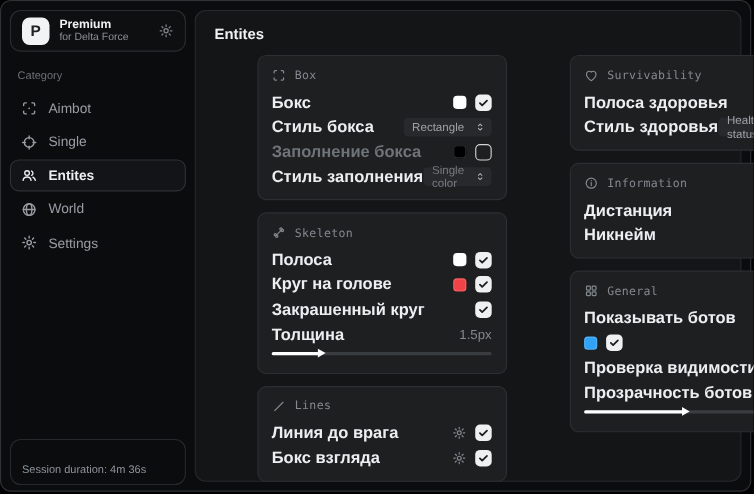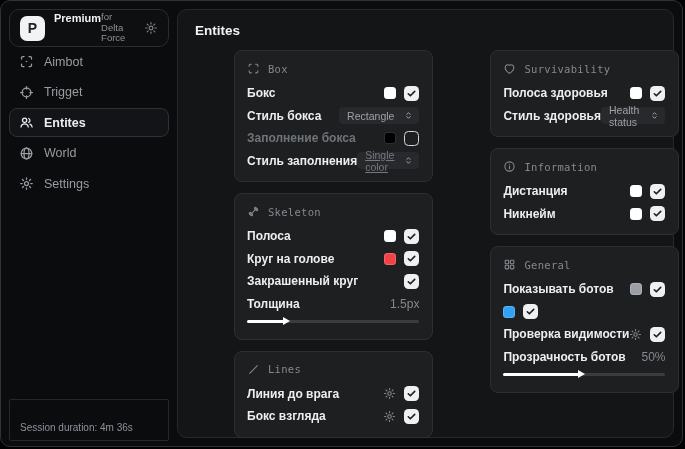--- a/index.html
+++ b/index.html
@@ -5,59 +5,59 @@
   html,body{margin:0;padding:0;background:#010101;width:685px;height:449px;overflow:hidden;
     font-family:"Liberation Sans",sans-serif;-webkit-font-smoothing:antialiased;}
   .window{position:relative;width:683px;height:447px;background:#0b0c0e;border:1px solid #303236;
     border-radius:10px;box-sizing:border-box;}
   
   .sidebar{position:absolute;left:0;top:0;width:176px;height:100%;box-sizing:border-box;padding:8px;}
   .brand{display:flex;align-items:center;gap:9px;height:38px;border:1px solid #2a2c2f;border-radius:10px;
     padding:0 10px;box-sizing:border-box;background:#0e0f11;}
   .brand-logo{width:25px;height:25px;border-radius:7px;background:#f2f3f5;color:#202224;font-weight:bold;
     font-size:14px;display:flex;align-items:center;justify-content:center;flex:none;}
-  .brand-text{display:flex;flex-direction:row;line-height:1.15;flex:1;min-width:0;}
+  .brand-text{display:flex;flex-direction:column;line-height:1.15;flex:1;min-width:0;}
   .brand-title{font-size:11px;font-weight:bold;color:#f1f2f4;}
   .brand-sub{font-size:9.5px;color:#8d9197;}
   .brand-gear{color:#7f848a;flex:none;display:flex;}
   .cat-label{font-size:10px;color:#6c7176;margin:17px 0 9px 7px;}
   .nav-item{display:flex;align-items:center;gap:10px;height:27px;margin-bottom:1.5px;padding:0 9px;
     border:1px solid transparent;border-radius:8px;color:#989da3;cursor:pointer;}
   .nav-item .nav-label{font-size:12.5px;font-weight:500;}
   .nav-item.active{border-color:#2f3134;background:#131417;color:#eceef0;}
   .nav-item.active .nav-label{font-weight:bold;}
   .nav-icon{display:flex;flex:none;}
   .session-box{position:absolute;left:8px;right:8px;bottom:5px;height:42px;border:1px solid #26282b;
-    border-radius:2px;box-sizing:border-box;display:flex;align-items:flex-end;padding:7px 10px;}
+    border-radius:10px;box-sizing:border-box;display:flex;align-items:flex-end;padding:7px 10px;}
   .session-text{font-size:10px;color:#8d939b;}
   
   .panel{position:absolute;left:176px;top:8px;right:8px;bottom:8px;background:#141517;
     border:1px solid #27292c;border-radius:10px;box-sizing:border-box;padding-top:13px;}
   .panel-title{font-size:13.5px;font-weight:bold;color:#f1f2f4;margin:0 0 12px 17px;}
   .cols{display:flex;gap:11px;padding:0 10px;}
   .col{width:235px;display:flex;flex-direction:column;padding-left:46px;}
   .card{background:#1d1f21;border:1px solid #2d2f32;border-radius:8px;box-sizing:border-box;
     padding:9px 13px 9px 12px;margin-bottom:11px;}
   .card-head{display:flex;align-items:center;gap:8px;color:#84898f;margin:2px 0 7px 0;}
   .card-head .head-label{font-family:"DejaVu Sans Mono",monospace;font-size:10.5px;letter-spacing:.3px;}
   .head-icon{display:flex;flex:none;}
   .row{display:flex;align-items:center;justify-content:space-between;height:22.5px;}
-  .row-label{font-size:12px;font-weight:bold;color:#eceef0;white-space:nowrap;}
+  .row-label{font-size:15px;font-weight:bold;color:#eceef0;white-space:nowrap;}
   .row-label.dim{color:#6f7479;}
   .controls{display:flex;align-items:center;gap:8px;}
   .swatch{width:12px;height:12px;border-radius:3.5px;box-shadow:inset 0 0 0 1px rgba(255,255,255,.18);
     cursor:pointer;flex:none;}
   .checkbox{width:15px;height:15px;border-radius:4.5px;flex:none;cursor:pointer;display:flex;
     align-items:center;justify-content:center;box-sizing:border-box;}
   .checkbox.is-checked{background:#eef0f2;}
   .checkbox.is-unchecked{border:1.5px solid #d4d6d8;background:transparent;}
   .select{display:flex;align-items:center;gap:9px;background:#27292c;border-radius:4px;height:17px;
     padding:0 5px 0 8px;cursor:pointer;}
   .select .select-value{font-size:10.5px;color:#9da1a6;}
-  .select.dim .select-value{color:#75797e;text-decoration:underline;}
+  .select.dim .select-value{color:#75797e;}
   .select-icon{color:#aeb2b7;display:flex;}
   .mini-gear{color:#84898f;display:flex;flex:none;cursor:pointer;}
   .slider-row{margin-top:1px;}
   .slider-row .row{height:21px;align-items:center;}
   .value{font-size:12px;color:#84898f;}
   .track{position:relative;height:3px;background:#3a3d40;border-radius:2px;margin:5px 0 7px 0;cursor:pointer;}
   .fill{position:relative;height:100%;background:#ffffff;border-radius:2px;}
   .thumb{position:absolute;right:-5px;top:50%;transform:translateY(-50%);width:0;height:0;
     border-left:7px solid #ffffff;border-top:4.5px solid transparent;border-bottom:4.5px solid transparent;}
   svg{stroke:currentColor;fill:none;stroke-width:2;stroke-linecap:round;stroke-linejoin:round;}
@@ -75,39 +75,40 @@
         <span class="brand-sub">for Delta Force</span>
       </div>
       <span class="brand-gear">
         <svg width="14" height="14" viewBox="0 0 24 24">
             <circle cx="12" cy="12" r="3.2"></circle>
             <path d="M12 2.8v2.4M12 18.8v2.4M2.8 12h2.4M18.8 12h2.4M5.5 5.5l1.7 1.7M16.8 16.8l1.7 1.7M18.5 5.5l-1.7 1.7M7.2 16.8l-1.7 1.7"></path>
           </svg>
       </span>
     </div>
 
+    <div class="cat-label">Category</div>
 
     <div class="nav-item">
       <span class="nav-icon">
         <svg width="15" height="15" viewBox="0 0 24 24">
             <path d="M8 4H6a2 2 0 0 0-2 2v2M16 4h2a2 2 0 0 1 2 2v2M20 16v2a2 2 0 0 1-2 2h-2M4 16v2a2 2 0 0 0 2 2h2"></path>
             <circle cx="12" cy="12" r="1.3" fill="currentColor" stroke="none"></circle>
           </svg>
       </span>
       <span class="nav-label">Aimbot</span>
     </div>
 
     <div class="nav-item">
       <span class="nav-icon">
         <svg width="15" height="15" viewBox="0 0 24 24">
             <circle cx="12" cy="12" r="7"></circle>
             <path d="M12 2.5v4M12 17.5v4M2.5 12h4M17.5 12h4"></path>
           </svg>
       </span>
-      <span class="nav-label">Trigget</span>
+      <span class="nav-label">Single</span>
     </div>
 
     <div class="nav-item active">
       <span class="nav-icon">
         <svg width="15" height="15" viewBox="0 0 24 24">
             <circle cx="9" cy="8.5" r="3.4"></circle>
             <path d="M3.2 19.2c.4-3.2 2.8-5 5.8-5s5.4 1.8 5.8 5M15.5 5.6a3.4 3.4 0 0 1 0 6.2M17.5 14.6c2 .8 3.2 2.4 3.5 4.6"></path>
           </svg>
       </span>
       <span class="nav-label">Entites</span>

